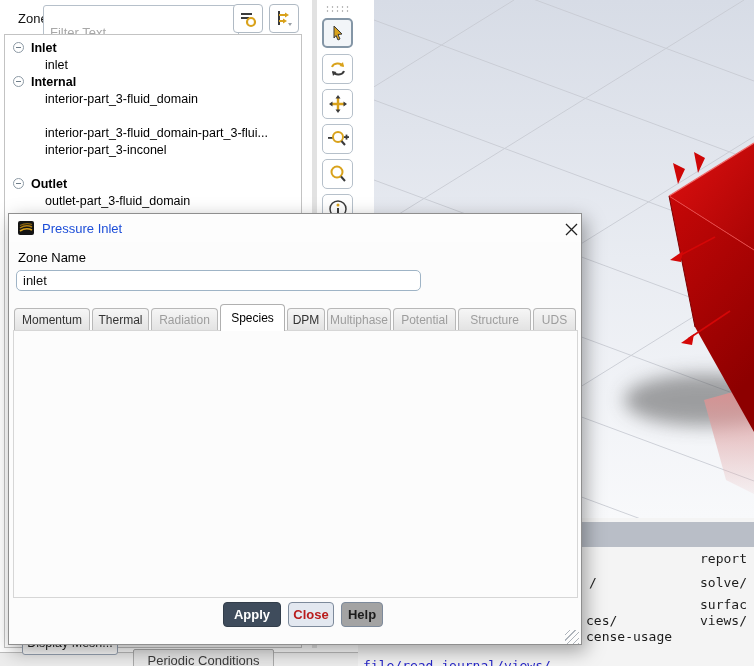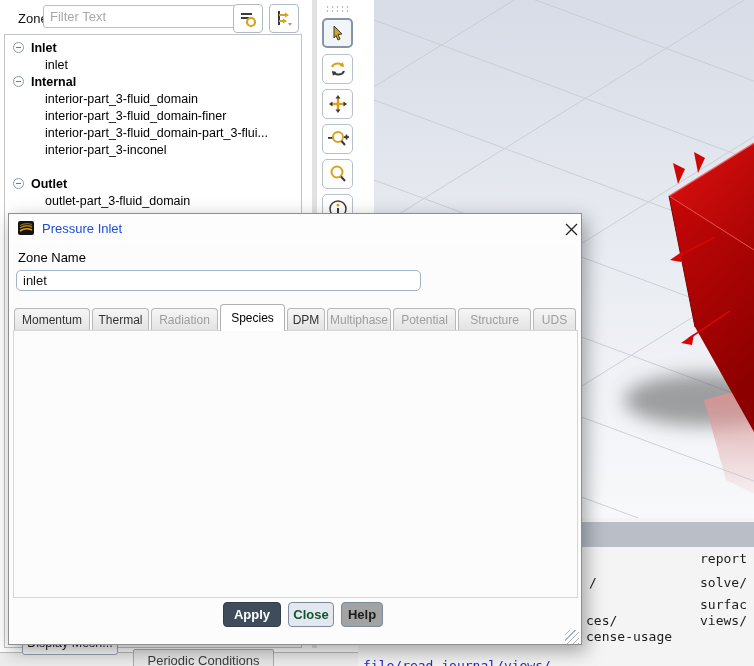--- a/index.html
+++ b/index.html
@@ -2,21 +2,21 @@
 <html><head>
 <meta charset="utf-8">
 <style>
   html,body{margin:0;padding:0;}
   body{font-family:"Liberation Sans",sans-serif;}
   #screen{position:relative;width:754px;height:666px;background:#ffffff;overflow:hidden;}
 
   
   .zone-label{position:absolute;left:18px;top:11px;font-size:13px;color:#111;}
   .filter-input{position:absolute;left:43px;top:5px;width:182px;height:21px;border:1px solid #b6c0ca;
-    border-radius:3px;font-size:13px;padding:0 6px;color:#333;background:#fff;outline:none;}
+    border-radius:3px;font-size:13px;padding:16px 6px;color:#333;background:#fff;outline:none;}
   .filter-input::placeholder{color:#a8a8a8;}
   .icon-btn{position:absolute;top:4px;width:30px;height:29px;background:#fff;border:1px solid #b0bac4;
     border-radius:4px;display:flex;align-items:center;justify-content:center;box-sizing:border-box;}
   .tree-box{position:absolute;left:4px;top:34px;width:298px;height:614px;background:#fff;
     border:1px solid #c3c3c3;box-sizing:border-box;overflow:hidden;}
   .tree-row{position:absolute;left:0;width:100%;height:17px;display:flex;align-items:center;font-size:12.5px;color:#000;}
   .tree-row.group{font-weight:bold;}
   .tree-row .lbl{white-space:nowrap;}
   .collapse-icon{display:inline-block;width:11px;height:11px;border:1px solid #8d9aa5;border-radius:50%;
     margin:0 7px 0 8px;position:relative;box-sizing:border-box;flex:none;}
@@ -76,21 +76,21 @@
   .species-panel{position:absolute;left:5px;top:161px;width:421px;height:205px;background:#f0f0f0;}
   .sp-label{position:absolute;width:84px;text-align:right;font-size:13px;color:#000;}
   .sp-input{position:absolute;left:89px;width:308px;height:21px;border:1px solid #9fb4c6;border-radius:6px;
     font-size:13px;padding:0 7px;color:#111;background:#fff;outline:none;box-sizing:border-box;}
   .dd-arrow{position:absolute;left:406px;width:0;height:0;border-left:6px solid transparent;
     border-right:6px solid transparent;border-top:7px solid #5f6e7d;}
 
   .dlg-btn{position:absolute;height:25px;border-radius:4px;font-size:13px;font-weight:bold;
     display:flex;align-items:center;justify-content:center;box-sizing:border-box;}
   .btn-apply{left:214px;top:388px;width:58px;background:#3f4c5c;color:#fff;border:1px solid #323d4a;}
-  .btn-close{left:279px;top:388px;width:46px;background:#e3e8f0;color:#14532d;border:1px solid #7d8a9b;}
+  .btn-close{left:279px;top:388px;width:46px;background:#e3e8f0;color:#b91c1c;border:1px solid #7d8a9b;}
   .btn-help{left:332px;top:388px;width:42px;background:#a3a3a3;color:#1c1c1c;border:1px solid #7d8a9b;}
   .resize-grip{position:absolute;left:556px;top:416px;width:14px;height:14px;
     background:repeating-linear-gradient(135deg,transparent 0 3px,#aeb4bb 3px 4px);}
 </style>
 </head>
 <body>
 
 <div id="screen">
 
   <span class="zone-label">Zone</span>
@@ -120,23 +120,20 @@
       </div>
     <div class="tree-row" style="top:21px;">
       <span class="lbl leaf-indent">inlet</span>
       </div>
     <div class="tree-row group" style="top:38px;">
       <span class="collapse-icon"></span>
       <span class="lbl">Internal</span>
       </div>
     <div class="tree-row" style="top:55px;">
       <span class="lbl leaf-indent">interior-part_3-fluid_domain</span>
-      </div>
-    <div class="tree-row" style="top:72px;">
-      <span class="lbl leaf-indent">interior-part_3-fluid_domain-finer</span>
       </div>
     <div class="tree-row" style="top:89px;">
       <span class="lbl leaf-indent">interior-part_3-fluid_domain-part_3-flui...</span>
       </div>
     <div class="tree-row" style="top:106px;">
       <span class="lbl leaf-indent">interior-part_3-inconel</span>
       </div>
     <div class="tree-row group" style="top:140px;">
       <span class="collapse-icon"></span>
       <span class="lbl">Outlet</span>

